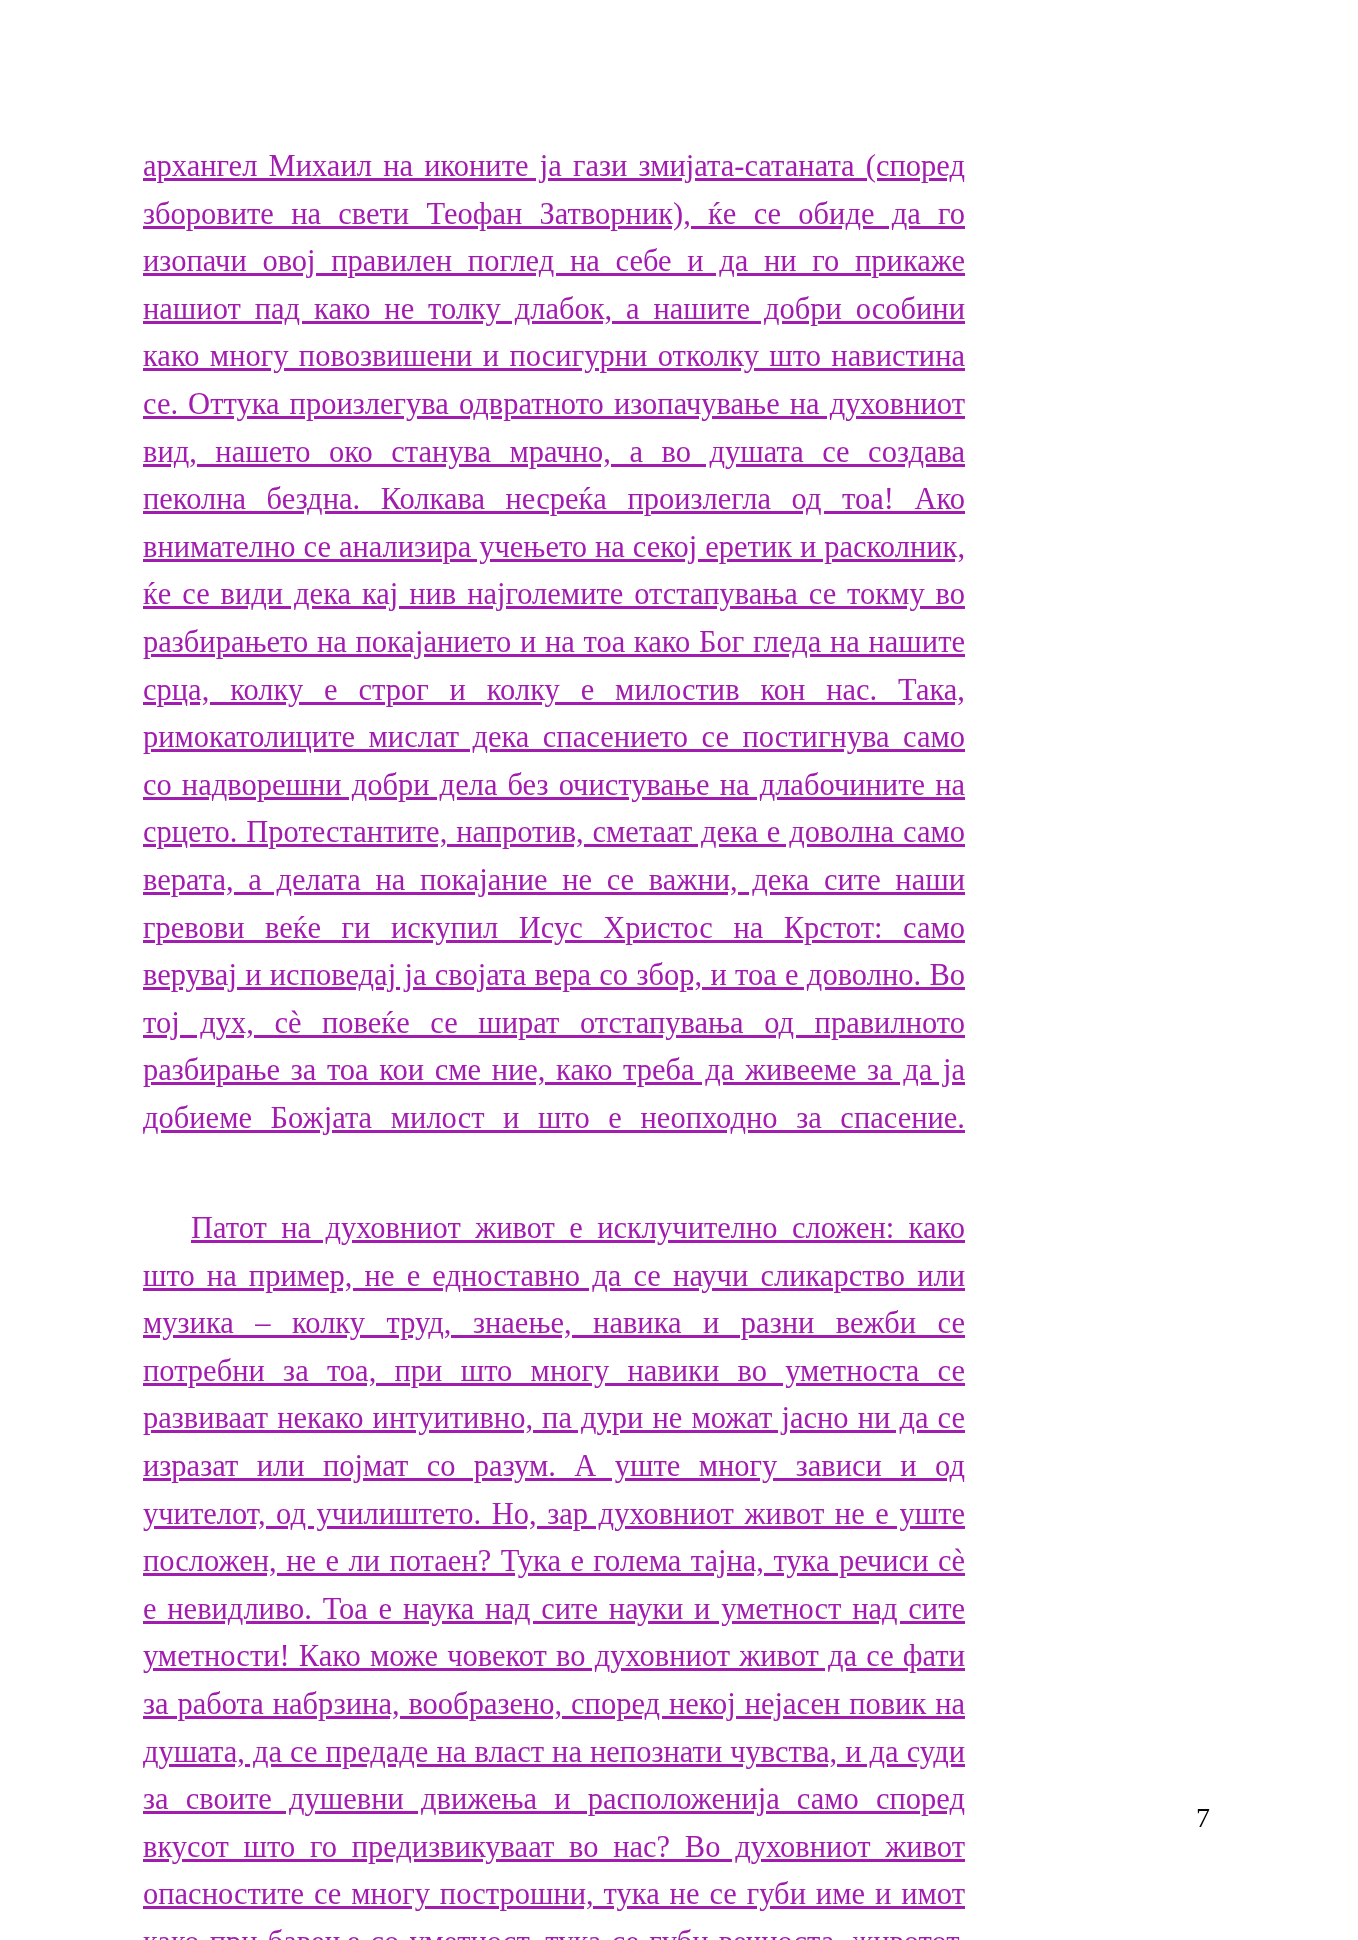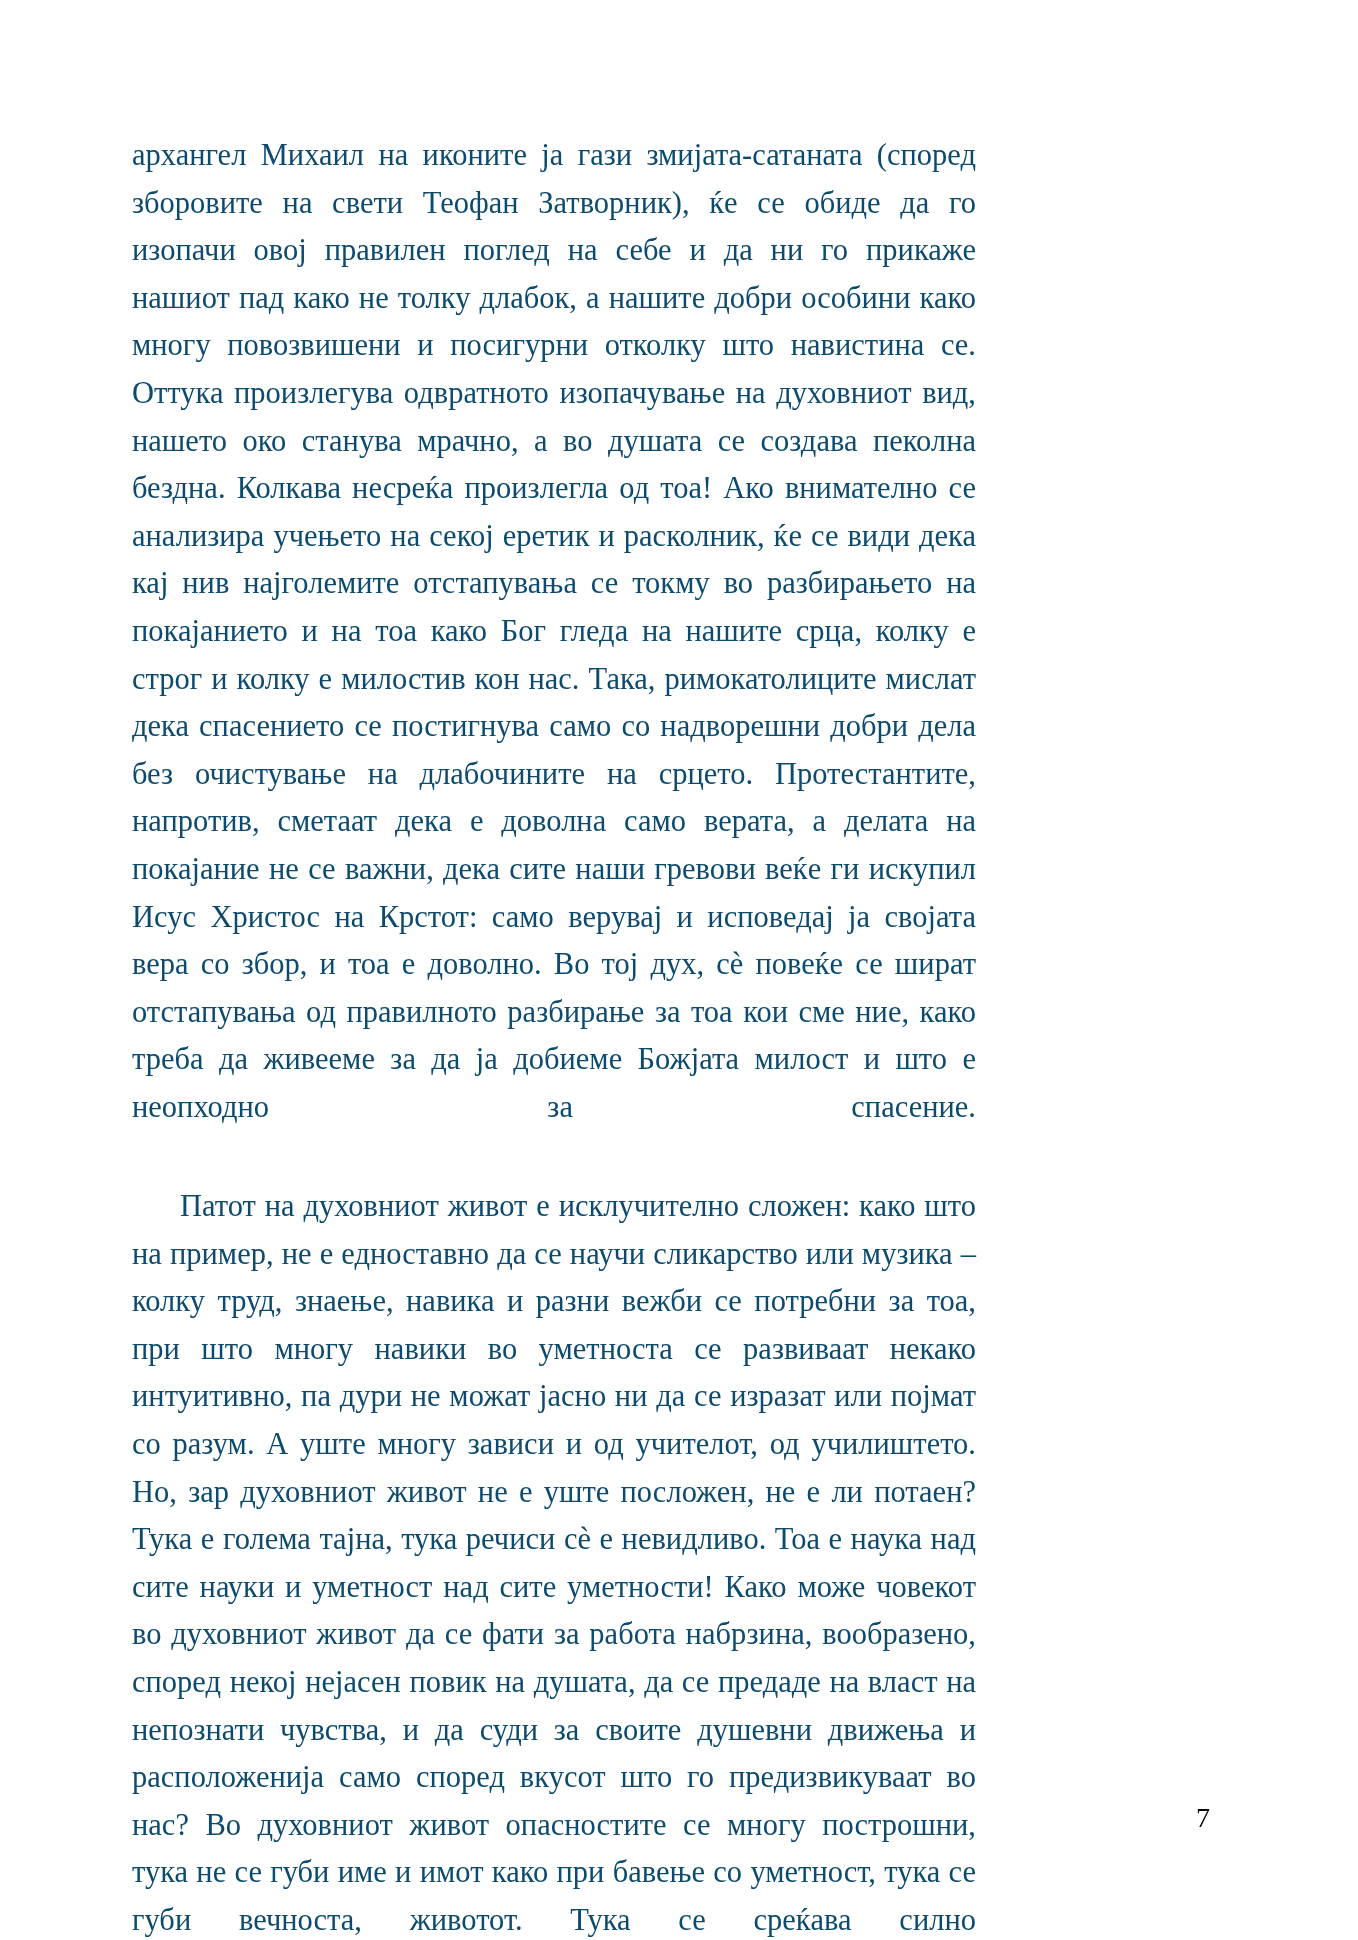--- a/index.html
+++ b/index.html
@@ -17,30 +17,31 @@
     overflow: hidden;
     box-sizing: border-box;
   }
   .text-block {
     position: absolute;
     left: 128px;
     top: 128px;
     width: 852px;
   }
   .para {
-    margin: 4px;
+    margin: 15px;
     font-family: "Liberation Serif", "DejaVu Serif", serif;
     font-size: 30.5px;
     line-height: 47.6px;
-    color: #0c4a6e;
+    color: #a21caf;
     text-align: justify;
     text-justify: inter-word;
     -webkit-hyphens: none;
     hyphens: none;
     word-spacing: 0.01em;
+    text-decoration: underline;
   }
   .para.indent {
     text-indent: 48px;
   }
   
   .para:after {
     content: "";
     display: inline-block;
     width: 100%;
   }

